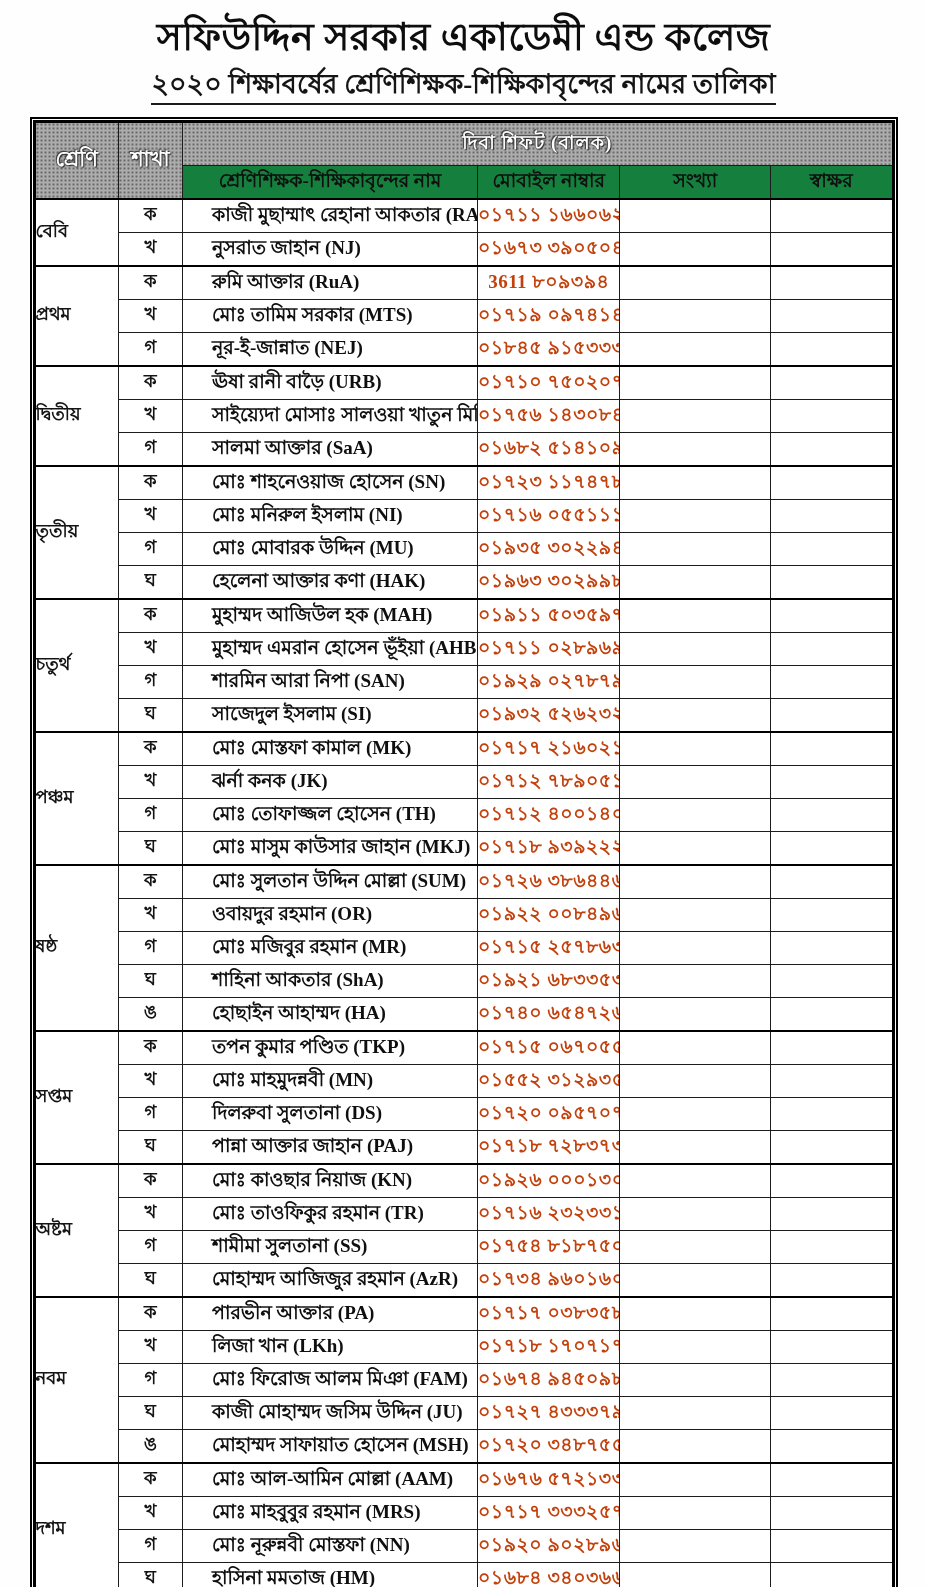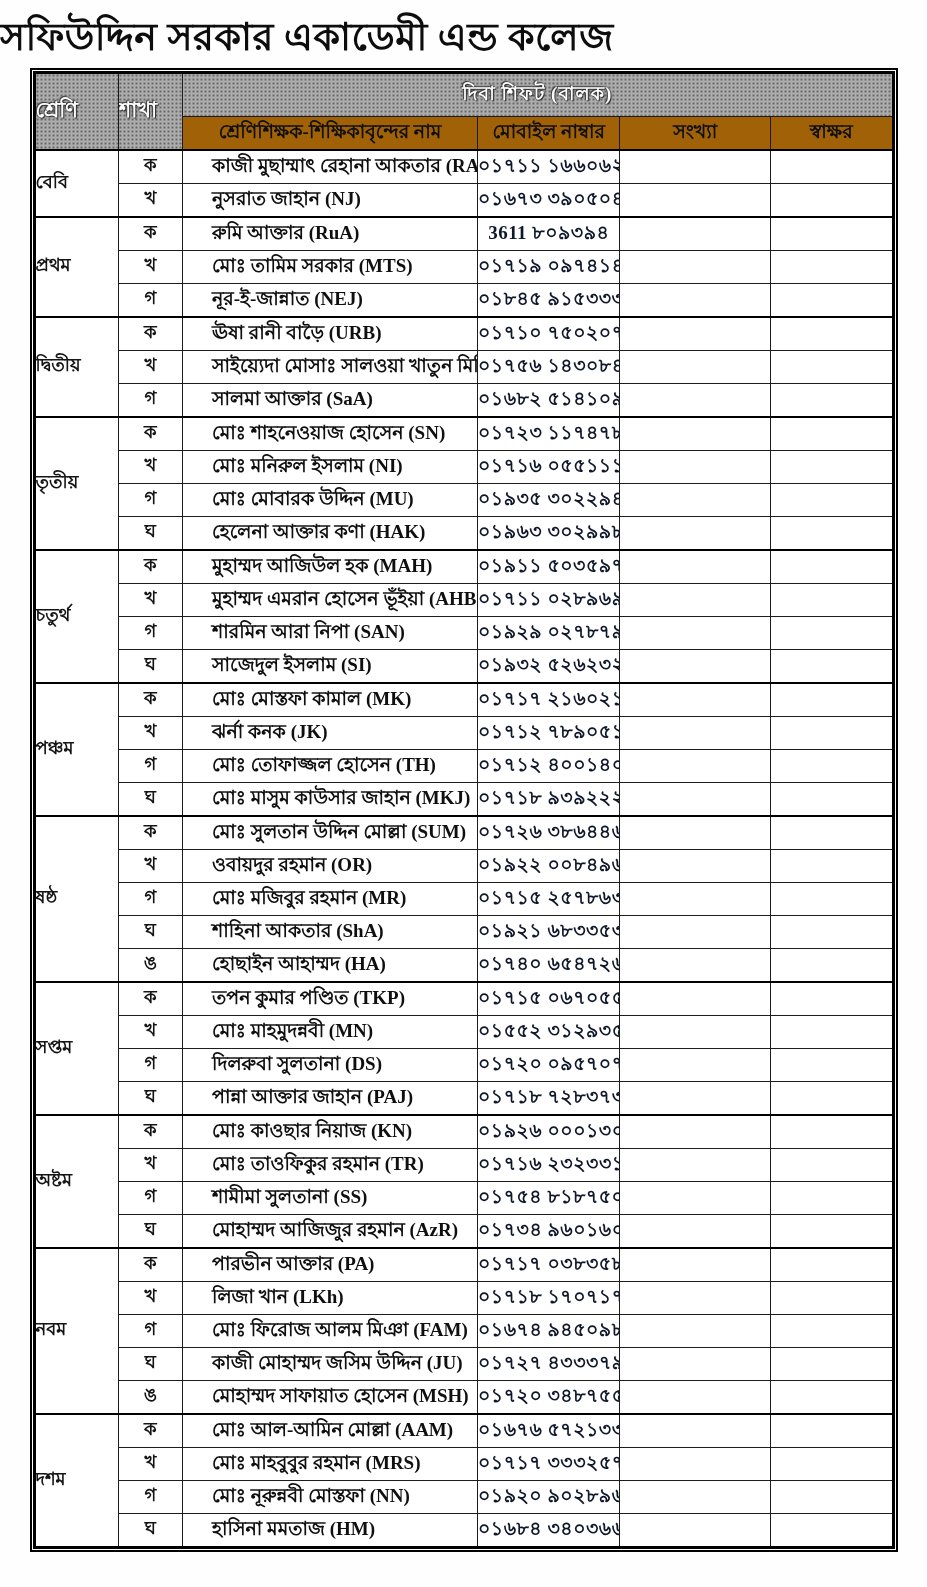--- a/index.html
+++ b/index.html
@@ -15,20 +15,21 @@
     position: relative;
   }
   .page {
     width: 927px;
     min-height: 1587px;
     background: #fefefe;
     overflow: hidden;
   }
   .doc-title {
     margin: 14px 0 6px 0;
+    text-align: center;
     font-size: 38px;
     line-height: 1.25;
     font-weight: 700;
     letter-spacing: 0.5px;
     color: #0d0d0d;
   }
   .doc-subtitle-wrap {
     text-align: center;
     margin: 0 0 12px 0;
   }
@@ -73,33 +74,33 @@
     background-color: #adadad;
     background-image: radial-gradient(circle, rgba(50,50,50,0.55) 1px, rgba(255,255,255,0) 1.4px);
     background-size: 4px 4px;
     color: #fdfdfd;
     text-shadow: 1px 1px 1px #2c2c2c, -1px -1px 1px #3a3a3a, 0 0 2px #444;
     font-weight: 700;
   }
   th.corner-h {
     font-size: 21px;
     vertical-align: middle;
-    text-align: left;
+    text-align: center;
     margin-left: 24px;
   }
   th.shift-h {
     height: 42px;
     font-size: 19px;
     text-align: center;
     vertical-align: middle;
     letter-spacing: 1px;
   }
   th.sub-h {
     height: 30px;
-    background: #a16207;
+    background: #15803d;
     color: #101010;
     font-size: 19px;
     font-weight: 600;
     text-align: center;
     vertical-align: middle;
   }
   thead tr.sub-row th { border-bottom: 2px solid #000; }
 
   tbody td { height: 30px; vertical-align: middle; font-size: 19px; }
   td.class-cell {
@@ -116,32 +117,35 @@
   td.name-cell {
     text-align: left;
     padding-left: 29px;
     font-weight: 600;
     color: #0f0f0f;
   }
   td.mobile-cell {
     text-align: center;
     font-weight: 700;
     letter-spacing: 0.5px;
-    color: #0f172a;
+    color: #c2410c;
   }
   td.count-cell, td.sign-cell { background: #fff; }
   tr.group-start td { border-top: 2.5px solid #000; }
 </style>
 </head>
 <body>
 
 <div class="page">
 
   <div class="doc-title">সফিউদ্দিন সরকার একাডেমী এন্ড কলেজ</div>
 
+  <div class="doc-subtitle-wrap">
+    <span class="doc-subtitle">২০২০ শিক্ষাবর্ষের শ্রেণিশিক্ষক-শিক্ষিকাবৃন্দের নামের তালিকা</span>
+  </div>
 
   <div class="table-frame">
     <table class="teacher-table">
       <colgroup>
         <col class="c-class">
         <col class="c-section">
         <col class="c-name">
         <col class="c-mobile">
         <col class="c-count">
         <col class="c-sign">

